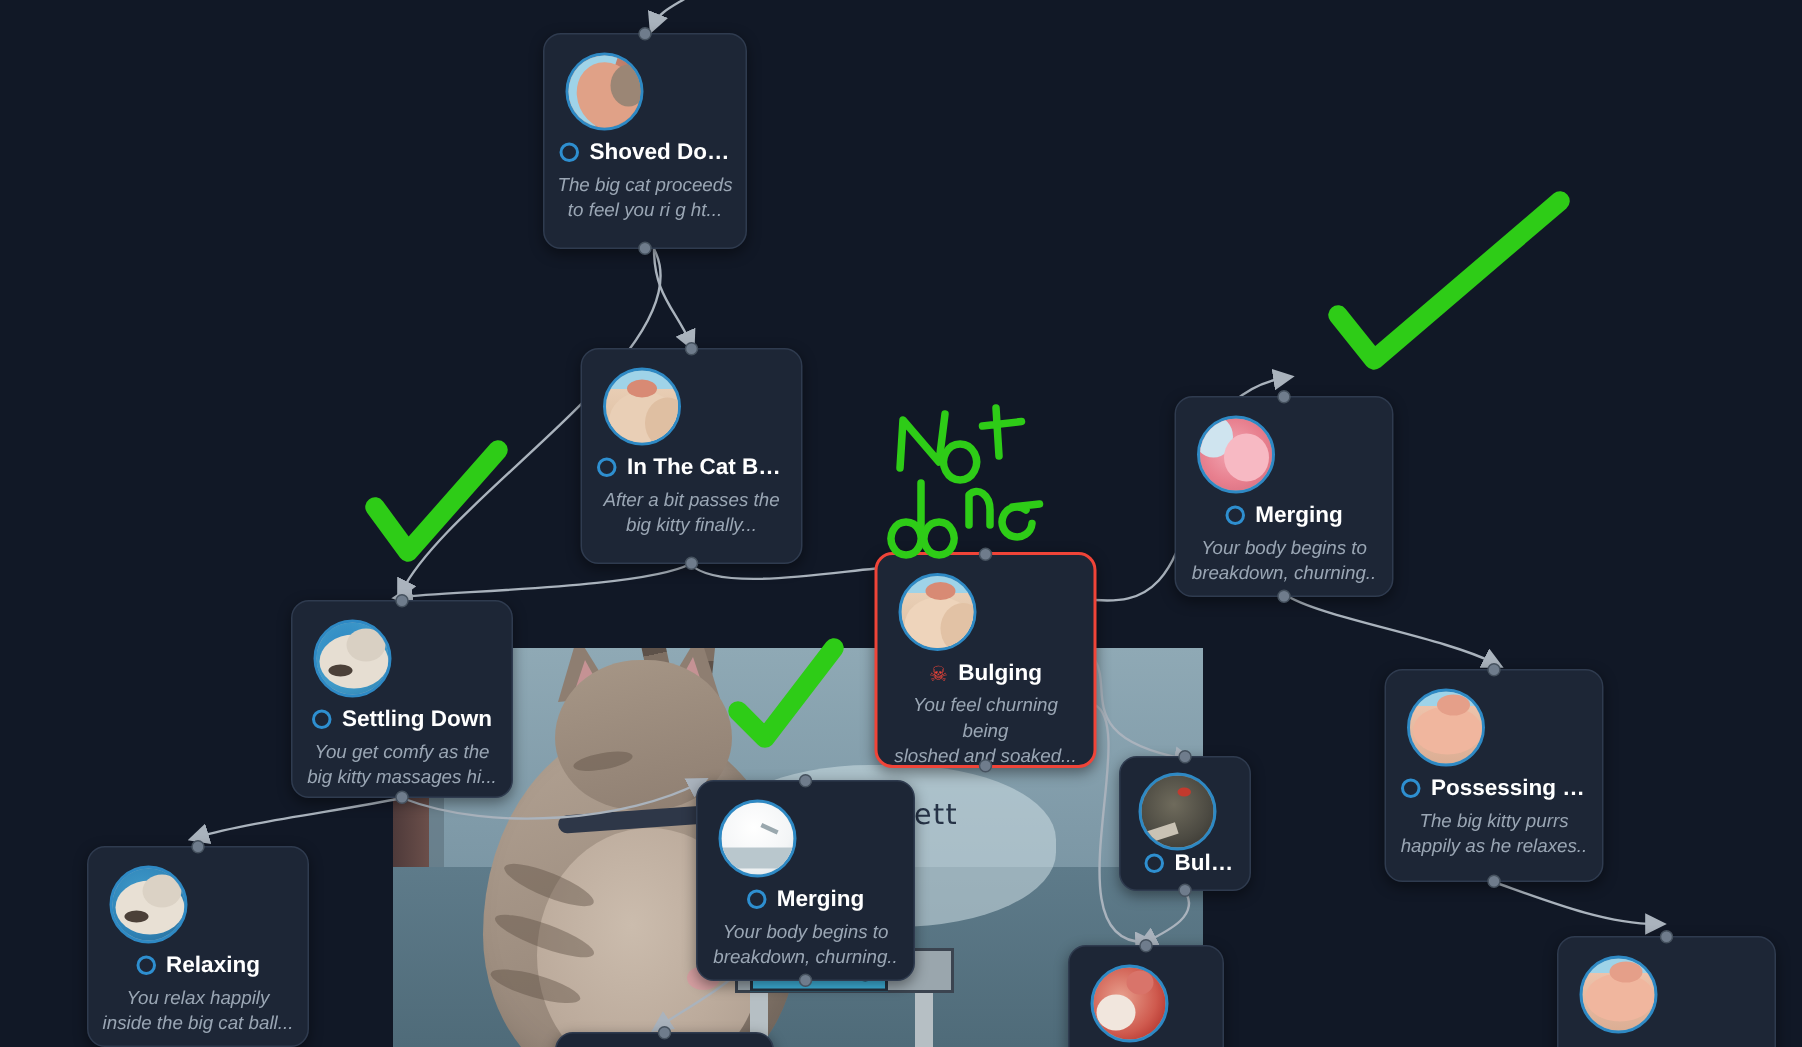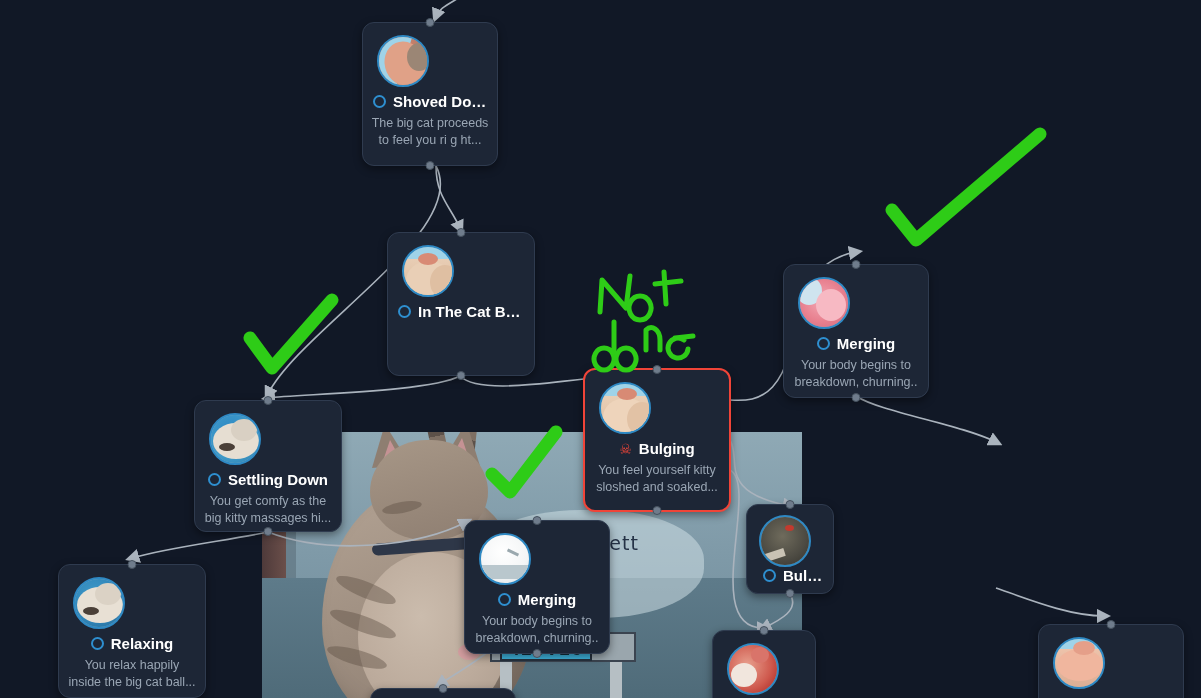--- a/index.html
+++ b/index.html
@@ -97,21 +97,21 @@
     width:13px;height:13px;border-radius:50%;
     border:2px solid #2e8fd0;box-sizing:border-box;flex:0 0 auto;
   }
   .skull{font-size:14px;color:#f04438;line-height:1;flex:0 0 auto;}
   .node .title{
     color:#ffffff;font-size:15px;font-weight:bold;white-space:nowrap;
     overflow:hidden;text-overflow:ellipsis;
   }
   .node .desc{
     position:absolute;left:8px;right:8px;top:92px;
-    color:#9aa6b4;font-size:12.5px;line-height:17px;text-align:center;
+    color:#9aa6b4;font-size:12.5px;line-height:17px;text-align:center;font-style:italic;
   }
   .port{
     position:absolute;width:9px;height:9px;border-radius:50%;
     background:#6f7c8c;border:1px solid #46525f;box-sizing:border-box;
     left:50%;transform:translateX(-50%);
   }
   .port.top{top:-5px;}
   .port.bot{bottom:-5px;}
 
   
@@ -207,20 +207,24 @@
     <div class="avatar">
       <div class="av-inner" style="background:linear-gradient(180deg,#9fd3e8 0%,#9fd3e8 26%,#e8cdb4 26%,#dcbd9f 100%);"></div>
       <div style="position:absolute;left:2px;top:14px;width:46px;height:40px;border-radius:50%;background:#e9cfb6;"></div>
       <div style="position:absolute;left:26px;top:18px;width:30px;height:34px;border-radius:50%;background:#dfbfa2;"></div>
       <div style="position:absolute;left:14px;top:6px;width:20px;height:12px;border-radius:50%;background:#d88a74;"></div>
     </div>
     <div class="title-row">
       <span class="ring"></span>
       <span class="title">In The Cat Balls</span>
     </div>
+    <div class="desc">
+      <div>After a bit passes the</div>
+      <div>big kitty finally...</div>
+    </div>
     <div class="port bot"></div>
   </div>
 
   <div class="node" style="left:194px;top:400px;width:148px;height:132px;">
     <div class="port top"></div>
     <div class="avatar">
       <div class="av-inner" style="background:radial-gradient(circle at 40% 35%,#2e89c4 0%,#3f9ac9 60%,#2b7ba8 100%);"></div>
       <div style="position:absolute;left:2px;top:8px;width:46px;height:36px;border-radius:50%;background:#e6ded2;"></div>
       <div style="position:absolute;left:20px;top:4px;width:26px;height:22px;border-radius:50%;background:#d9d0c3;"></div>
       <div style="position:absolute;left:8px;top:28px;width:16px;height:8px;border-radius:50%;background:#4b4038;"></div>
@@ -260,21 +264,21 @@
       <div class="av-inner" style="background:linear-gradient(180deg,#9fd3e8 0%,#9fd3e8 24%,#e9cfb6 24%,#dcbd9f 100%);"></div>
       <div style="position:absolute;left:2px;top:14px;width:46px;height:38px;border-radius:50%;background:#eed4bb;"></div>
       <div style="position:absolute;left:26px;top:18px;width:30px;height:34px;border-radius:50%;background:#e2c2a5;"></div>
       <div style="position:absolute;left:16px;top:4px;width:20px;height:12px;border-radius:50%;background:#d88a74;"></div>
     </div>
     <div class="title-row">
       <span class="skull">☠</span>
       <span class="title">Bulging</span>
     </div>
     <div class="desc">
-      <div>You feel yourself kitty</div>
+      <div>You feel churning being</div>
       <div>sloshed and soaked...</div>
     </div>
     <div class="port bot"></div>
   </div>
 
   <div class="node" style="left:783px;top:264px;width:146px;height:134px;">
     <div class="port top"></div>
     <div class="avatar">
       <div class="av-inner" style="background:radial-gradient(circle at 45% 45%,#f2a8b4 0%,#e8808f 55%,#d1697b 100%);"></div>
       <div style="position:absolute;left:-4px;top:-2px;width:26px;height:28px;background:#cfe4ef;border-radius:50%;"></div>
@@ -316,20 +320,37 @@
       <div style="position:absolute;left:24px;top:8px;width:9px;height:6px;border-radius:50%;background:#c23a2e;"></div>
       <div style="position:absolute;left:4px;top:34px;width:20px;height:8px;background:#c9c2b4;transform:rotate(-18deg);"></div>
     </div>
     <div class="title-row">
       <span class="ring"></span>
       <span class="title">Bulging</span>
     </div>
     <div class="port bot"></div>
   </div>
 
+  <div class="node" style="left:923px;top:446px;width:146px;height:142px;">
+    <div class="port top"></div>
+    <div class="avatar">
+      <div class="av-inner" style="background:linear-gradient(180deg,#9fd3e8 0%,#9fd3e8 20%,#edc3ab 20%,#dcae94 100%);"></div>
+      <div style="position:absolute;left:2px;top:10px;width:46px;height:32px;border-radius:50%;background:#f0b69e;"></div>
+      <div style="position:absolute;left:18px;top:2px;width:22px;height:14px;border-radius:50%;background:#e59f89;"></div>
+    </div>
+    <div class="title-row">
+      <span class="ring"></span>
+      <span class="title">Possessing t...</span>
+    </div>
+    <div class="desc">
+      <div>The big kitty purrs</div>
+      <div>happily as he relaxes..</div>
+    </div>
+    <div class="port bot"></div>
+  </div>
 
   <div class="node" style="left:1038px;top:624px;width:146px;height:120px;">
     <div class="port top"></div>
     <div class="avatar">
       <div class="av-inner" style="background:linear-gradient(180deg,#9fd3e8 0%,#9fd3e8 20%,#edc3ab 20%,#dcae94 100%);"></div>
       <div style="position:absolute;left:2px;top:10px;width:46px;height:32px;border-radius:50%;background:#f0b69e;"></div>
       <div style="position:absolute;left:18px;top:2px;width:22px;height:14px;border-radius:50%;background:#e59f89;"></div>
     </div>
   </div>
 

